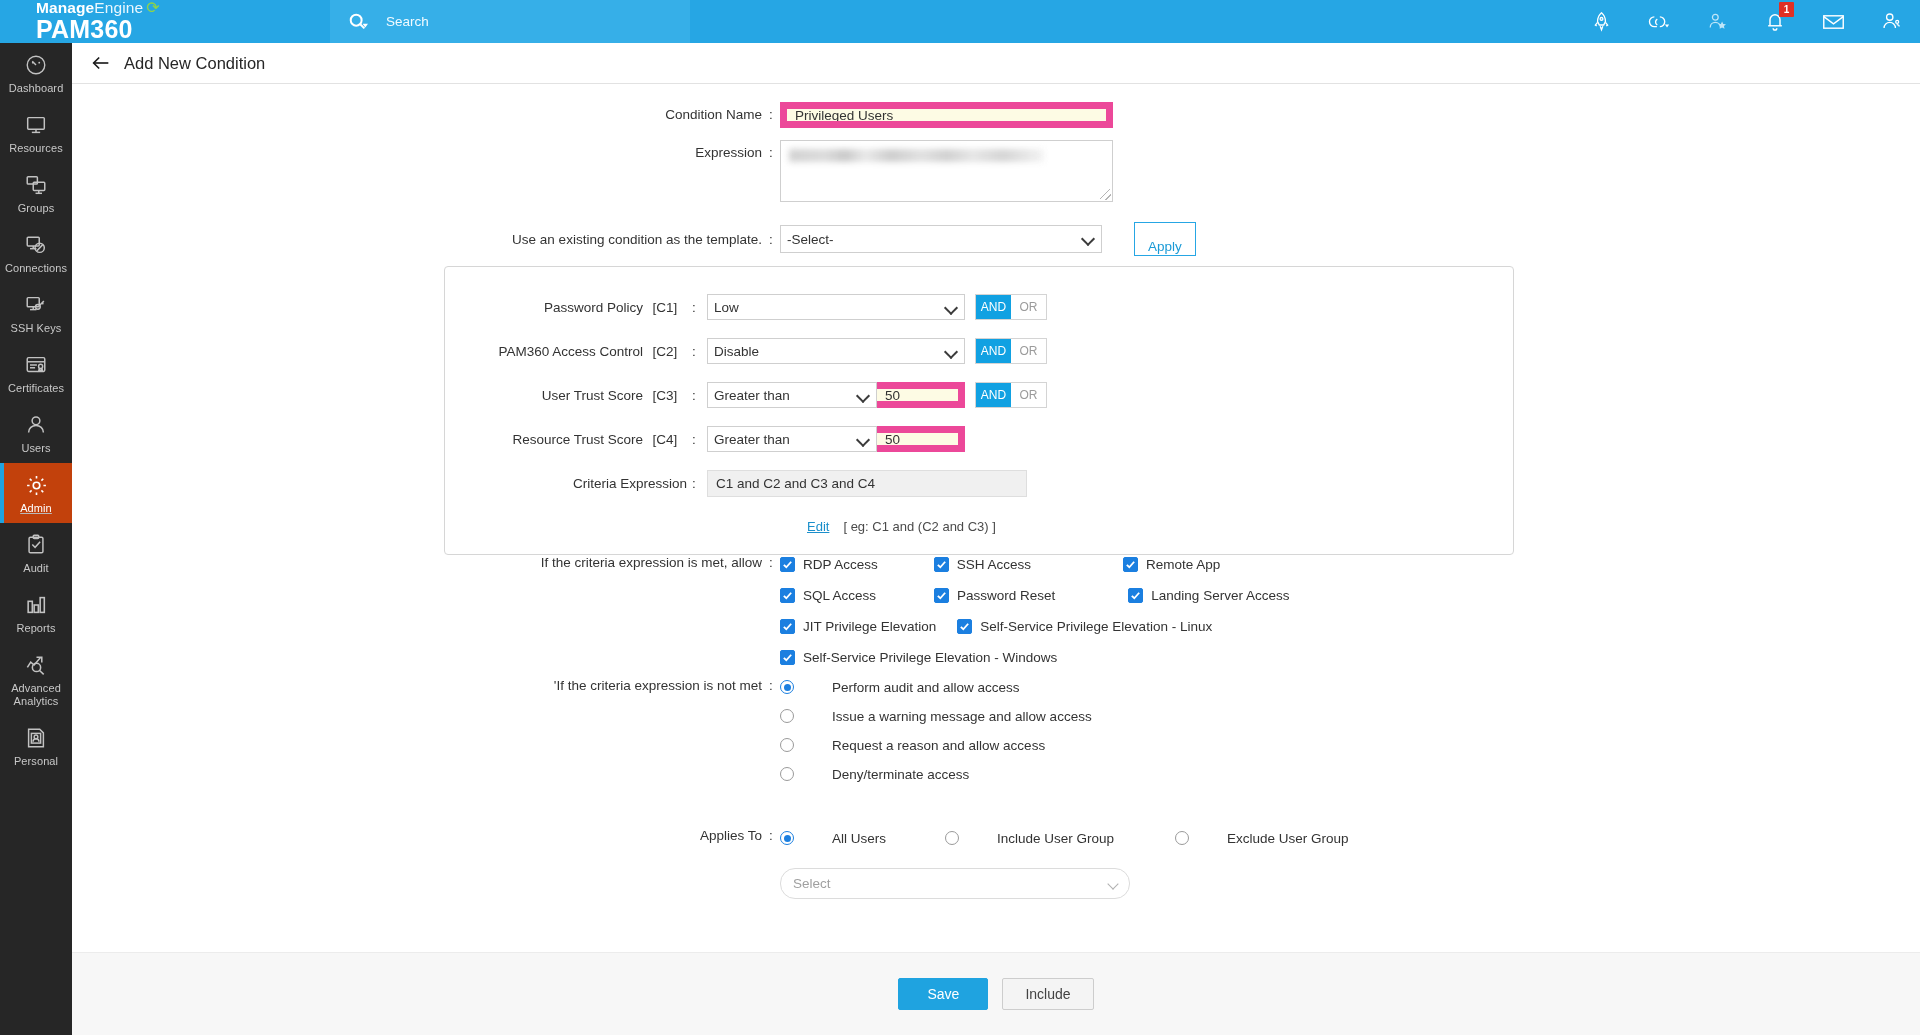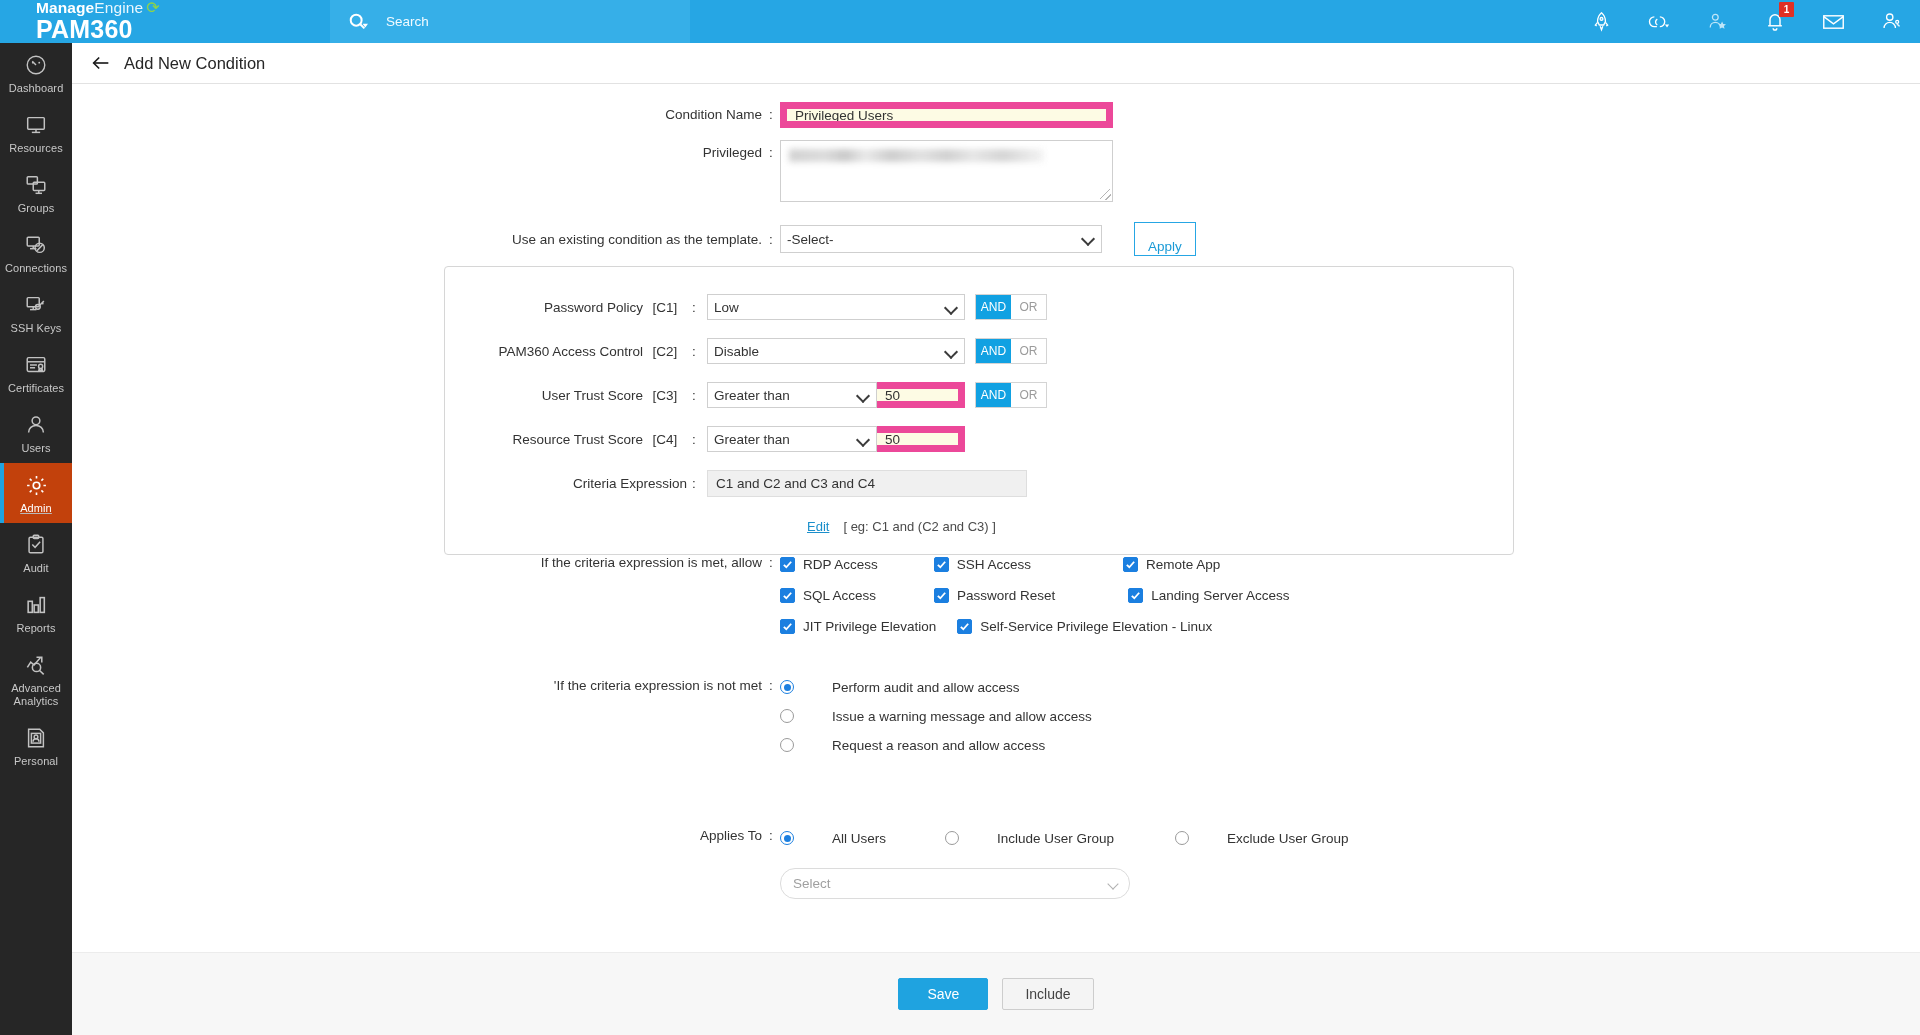--- a/index.html
+++ b/index.html
@@ -467,21 +467,21 @@
 
   <div class="content">
 
     <div class="form-row" style="position:absolute;left:0;top:18px;width:1160px;">
       <div class="lbl" style="width:690px;">Condition Name</div>
       <div class="colon">:</div>
       <input class="inp-yellow" style="width: 333px;" value="Privileged Users">
     </div>
 
     <div class="form-row" style="position:absolute;left:0;top:56px;width:1160px;">
-      <div class="lbl" style="width:690px;">Privileged</div>
+      <div class="lbl" style="width:690px;">Expression</div>
       <div class="colon">:</div>
       <div class="textarea-box">
         <div class="blurred-text"></div>
         <div class="resize-grip"></div>
       </div>
     </div>
 
     <div class="form-row" style="position:absolute;left:0;top:138px;width:1260px;align-items:center;">
       <div class="lbl" style="width:690px;padding-top:0;">Use an existing condition as the template.</div>
       <div class="colon" style="padding-top:0;">:</div>
@@ -621,20 +621,28 @@
               </span>
             <span class="cb-label">JIT Privilege Elevation</span>
             <span class="cb" style="margin-left:21px;">
                 <svg viewBox="0 0 12 12" fill="none" stroke="#fff" stroke-width="2">
                   <polyline points="2,6.3 4.7,9 10,3"></polyline>
                 </svg>
               </span>
             <span class="cb-label">Self-Service Privilege Elevation - Linux</span>
           </div>
 
+          <div class="cb-row">
+            <span class="cb">
+                <svg viewBox="0 0 12 12" fill="none" stroke="#fff" stroke-width="2">
+                  <polyline points="2,6.3 4.7,9 10,3"></polyline>
+                </svg>
+              </span>
+            <span class="cb-label">Self-Service Privilege Elevation - Windows</span>
+          </div>
 
         </div>
       </div>
     </div>
 
     <div style="position:absolute;left:0;top:589px;">
       <div style="display:flex;">
         <div class="lbl" style="width:690px;padding-top:5px;">'If the criteria expression is not met</div>
         <div class="colon" style="padding-top:5px;">:</div>
         <div>
@@ -642,20 +650,24 @@
             <span class="rb on"></span>
             <span class="rd-label">Perform audit and allow access</span>
           </div>
           <div class="rd-row" style="height:28px;margin-top:1px;">
             <span class="rb"></span>
             <span class="rd-label">Issue a warning message and allow access</span>
           </div>
           <div class="rd-row" style="height:28px;margin-top:1px;">
             <span class="rb"></span>
             <span class="rd-label">Request a reason and allow access</span>
+          </div>
+          <div class="rd-row" style="height:28px;margin-top:1px;">
+            <span class="rb"></span>
+            <span class="rd-label">Deny/terminate access</span>
           </div>
         </div>
       </div>
     </div>
 
     <div style="position:absolute;left:0;top:740px;">
       <div style="display:flex;">
         <div class="lbl" style="width:690px;padding-top:4px;">Applies To</div>
         <div class="colon" style="padding-top:4px;">:</div>
         <div>

